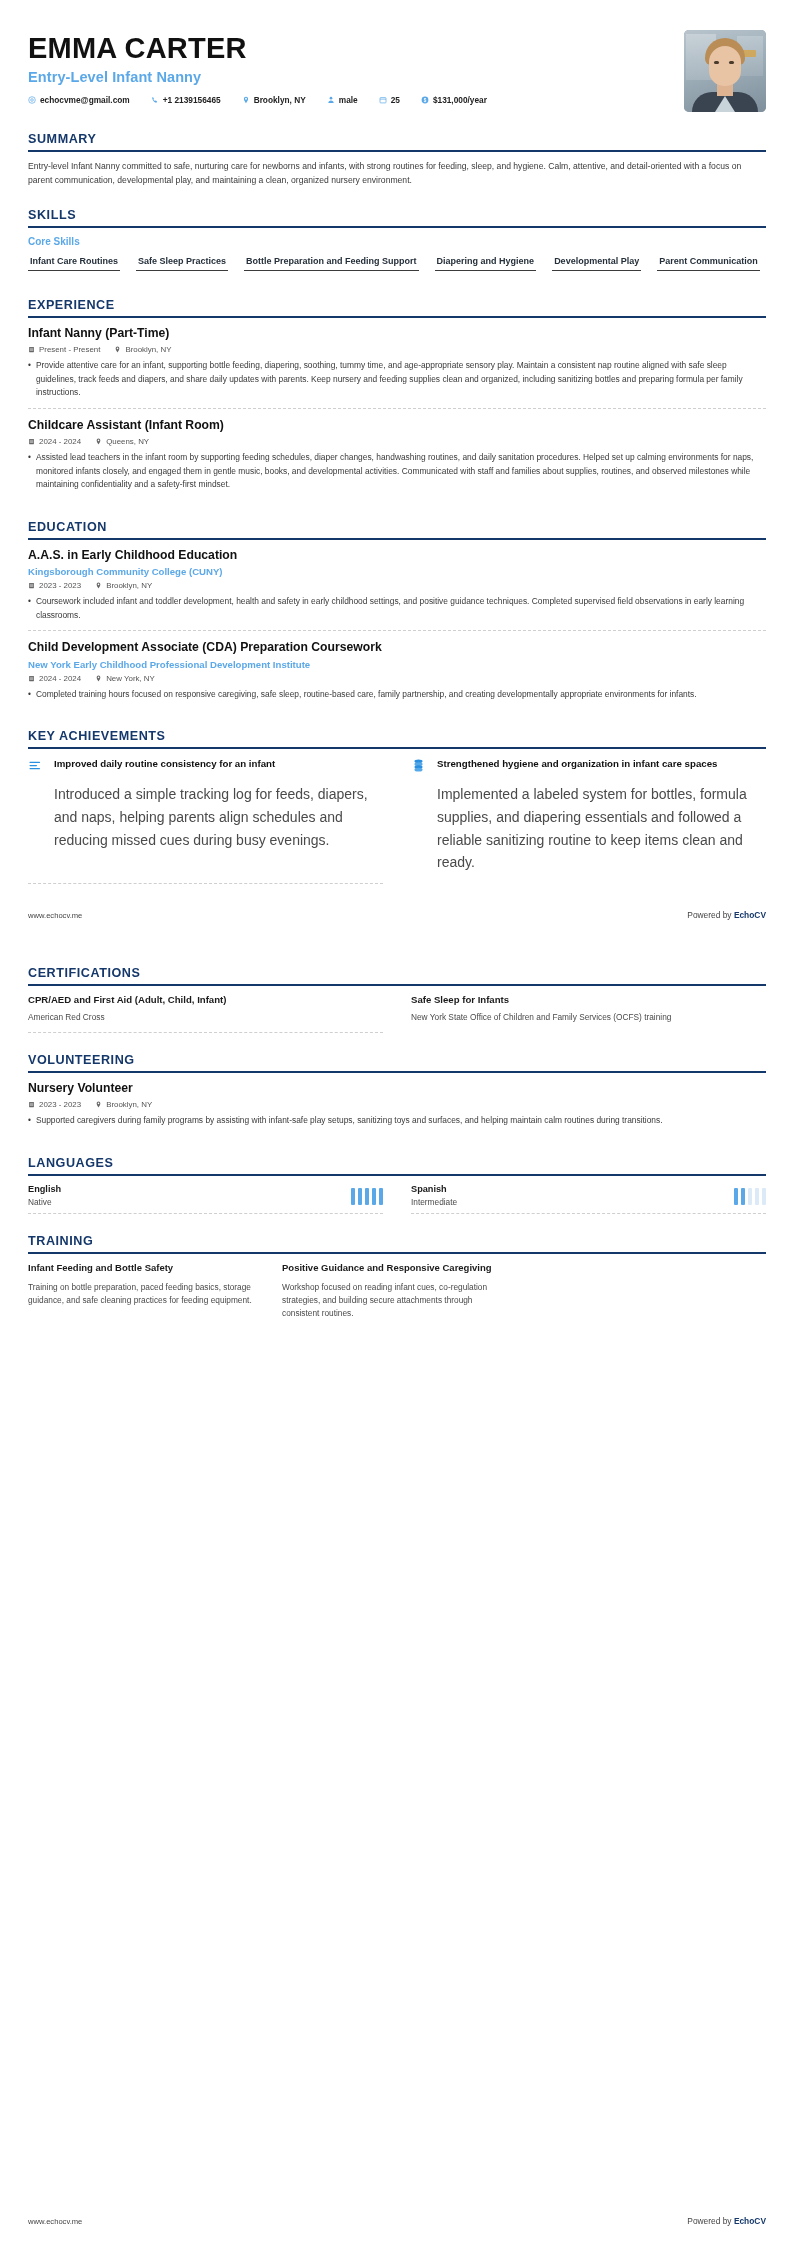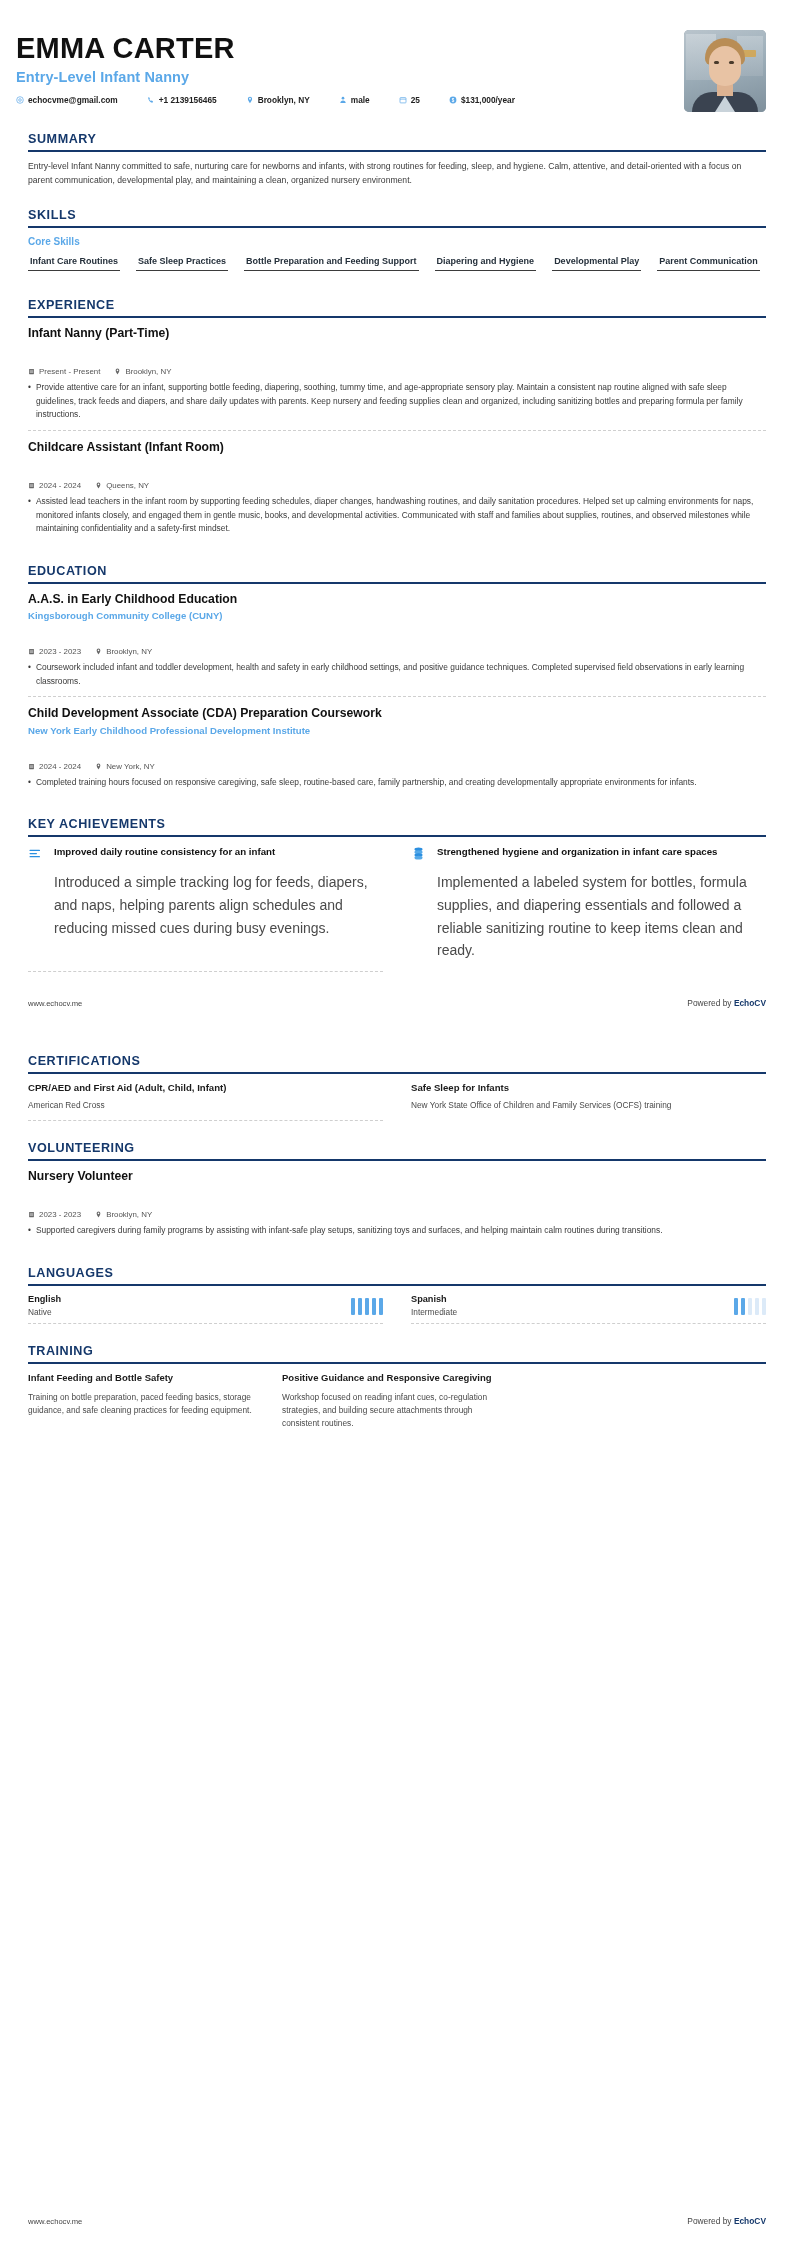--- a/index.html
+++ b/index.html
@@ -16,42 +16,42 @@
     background: #ffffff;
     padding: 0;
   }
   .inner { padding: 0 28px; }
 
   
   .header {
     display: flex;
     align-items: flex-start;
     justify-content: space-between;
-    padding: 30px 28px 0 16px;
+    padding: 30px 28px 0 28px;
   }
   .header-left { flex: 1 1 auto; padding-top: 2px; }
   .full-name {
     font-size: 29px;
     font-weight: bold;
     letter-spacing: 0.2px;
     color: #111111;
     line-height: 1.12;
   }
   .job-title {
     font-size: 14.5px;
     font-weight: bold;
     color: #5ba8e8;
     margin-top: 5px;
     letter-spacing: 0.1px;
   }
   .contact-bar {
     display: flex;
     flex-wrap: wrap;
     align-items: center;
-    gap: 16px;
+    gap: 8px;
     margin-top: 10px;
   }
   .contact-item {
     display: flex;
     align-items: center;
     gap: 4px;
     font-size: 8.3px;
     font-weight: bold;
     color: #222222;
     margin-right: 13px;
@@ -185,21 +185,20 @@
     gap: 14px;
     margin-top: 4px;
   }
   .meta-item {
     display: flex;
     align-items: center;
     gap: 4px;
     font-size: 7.9px;
     color: #555555;
     white-space: nowrap;
-    margin-top: 22px;
   }
   .meta-item .ic { color: #666666; display:inline-flex; align-items:center; }
   .bullets { margin-top: 5px; }
   .bullet {
     display: flex;
     gap: 5px;
     font-size: 8.4px;
     line-height: 1.62;
     color: #3a3a3a;
   }

